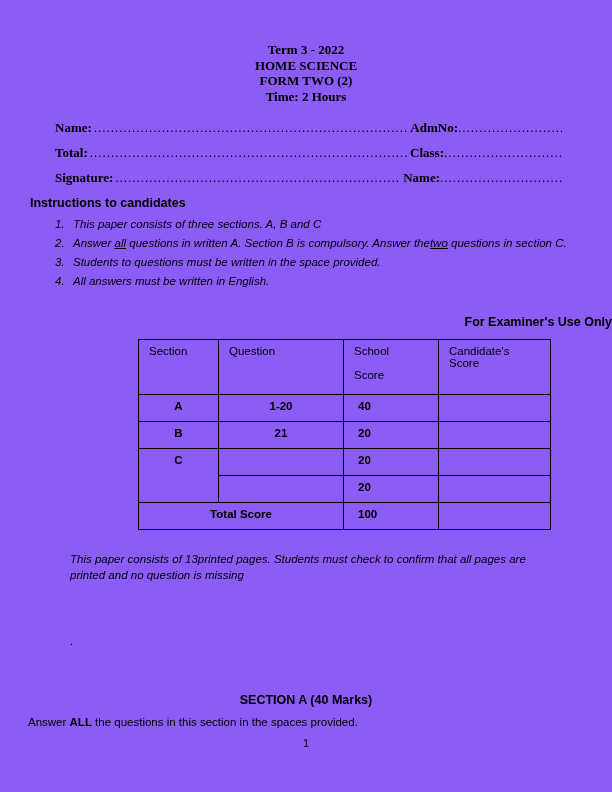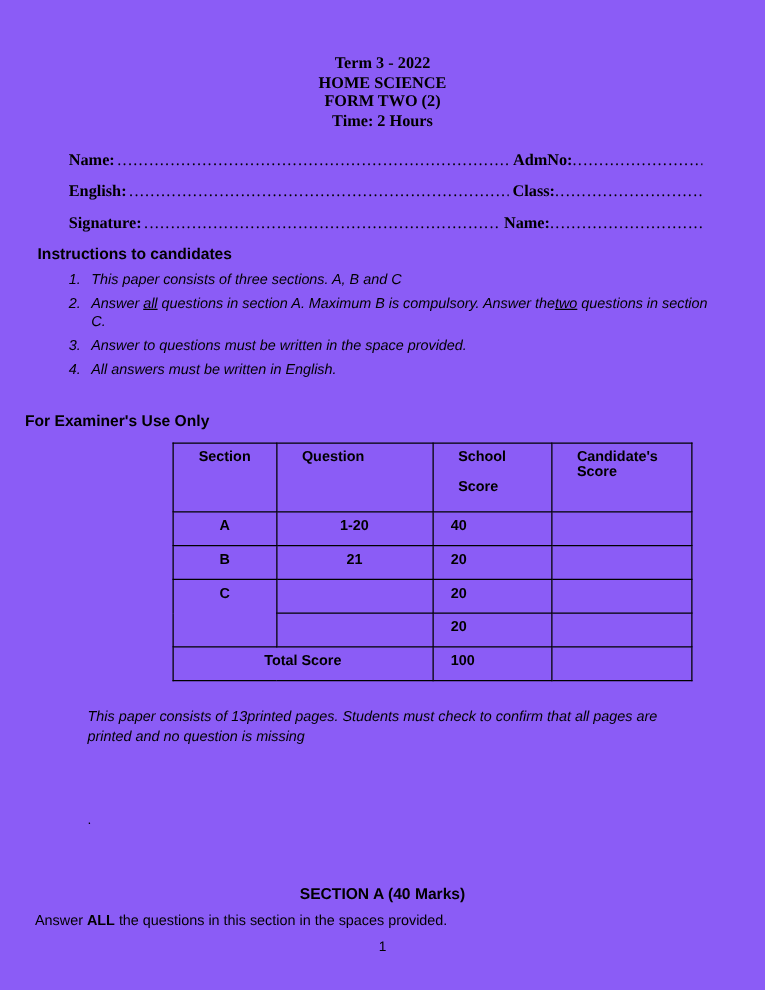--- a/index.html
+++ b/index.html
@@ -20,24 +20,24 @@
   .w-adm { width:104px; flex:0 0 104px; }
   .w-class { width:118px; flex:0 0 118px; }
   .w-date { width:122px; flex:0 0 122px; }
   .instr-title { margin:10px 0 0 30px; font-family:"Liberation Sans", sans-serif; font-weight:bold; font-size:12.5px; }
   .instr-list { margin:7px 38px 0 55px; font-family:"Liberation Sans", sans-serif; font-style:italic; font-size:11.5px; line-height:15px; }
   .instr-item { display:flex; margin-bottom:4px; }
   .instr-num { flex:0 0 18px; }
   .instr-text { flex:1 1 auto; }
   .u { text-decoration:underline; }
   
-  .exam-title { margin-top:26px; text-align:left; font-family:"Liberation Sans", sans-serif; font-weight:bold; font-size:12.5px;padding-left:20px; }
+  .exam-title { margin-top:26px; text-align:right; font-family:"Liberation Sans", sans-serif; font-weight:bold; font-size:12.5px;padding-left:20px; }
   .etable { border-collapse:collapse; margin:10px 0 0 138px; font-family:"Liberation Sans", sans-serif; font-size:11.5px; table-layout:fixed; }
   .etable th, .etable td { border:1px solid #000; vertical-align:top; }
-  .etable th { font-weight:bold; text-align:left; padding:5px 20px; height:55px; }
+  .etable th { font-weight:normal; text-align:left; padding:5px 10px; height:55px; }
   .etable td { height:27px; padding:5px 6px; }
   .c-section { width:80px; } .c-question { width:125px; } .c-max { width:95px; } .c-cand { width:112px; }
   .bold { font-weight:bold; }
   .ctr { text-align:center; }
   .num { padding-left:14px !important; font-weight:bold; }
   .max2 { margin-top:12px; }
   
   .note { margin:22px 0 0 70px; width:487px; font-family:"Liberation Sans", sans-serif; font-style:italic; font-size:11.5px; line-height:15.5px; }
   .stray { margin:52px 0 0 70px; font-family:"Liberation Sans", sans-serif; font-size:11px; }
   .secA { margin-top:46px; text-align:center; font-family:"Liberation Sans", sans-serif; font-weight:bold; font-size:12.5px; }
@@ -57,21 +57,21 @@
   </div>
 
   <div class="fields">
     <div class="fline">
       <span class="flabel">Name:</span>
       <span class="dots grow">....................................................................................................................</span>
       <span class="flabel">AdmNo:</span>
       <span class="dots w-adm">....................................................</span>
     </div>
     <div class="fline">
-      <span class="flabel">English:</span>
+      <span class="flabel">Total:</span>
       <span class="dots grow">....................................................................................................................</span>
       <span class="flabel">Class:</span>
       <span class="dots w-class">....................................................</span>
     </div>
     <div class="fline">
       <span class="flabel">Signature:</span>
       <span class="dots grow">....................................................................................................................</span>
       <span class="flabel">Name:</span>
       <span class="dots w-date">....................................................</span>
     </div>
@@ -79,25 +79,25 @@
 
   <div class="instr-title">Instructions to candidates</div>
 
   <div class="instr-list">
     <div class="instr-item">
       <span class="instr-num">1.</span>
       <span class="instr-text">This paper consists of three sections. A, B and C</span>
     </div>
     <div class="instr-item">
       <span class="instr-num">2.</span>
-      <span class="instr-text"><span>Answer </span><span class="u">all</span><span> questions in section A. Maximum B is compulsory. Answer the</span><span class="u">two</span><span> questions in section C.</span></span>
+      <span class="instr-text"><span>Answer </span><span class="u">all</span><span> questions in written A. Section B is compulsory. Answer the</span><span class="u">two</span><span> questions in section C.</span></span>
     </div>
     <div class="instr-item">
       <span class="instr-num">3.</span>
-      <span class="instr-text">Answer to questions must be written in the space provided.</span>
+      <span class="instr-text">Students to questions must be written in the space provided.</span>
     </div>
     <div class="instr-item">
       <span class="instr-num">4.</span>
       <span class="instr-text">All answers must be written in English.</span>
     </div>
   </div>
 
   <div class="exam-title">For Examiner's Use Only</div>
 
   <table class="etable">

